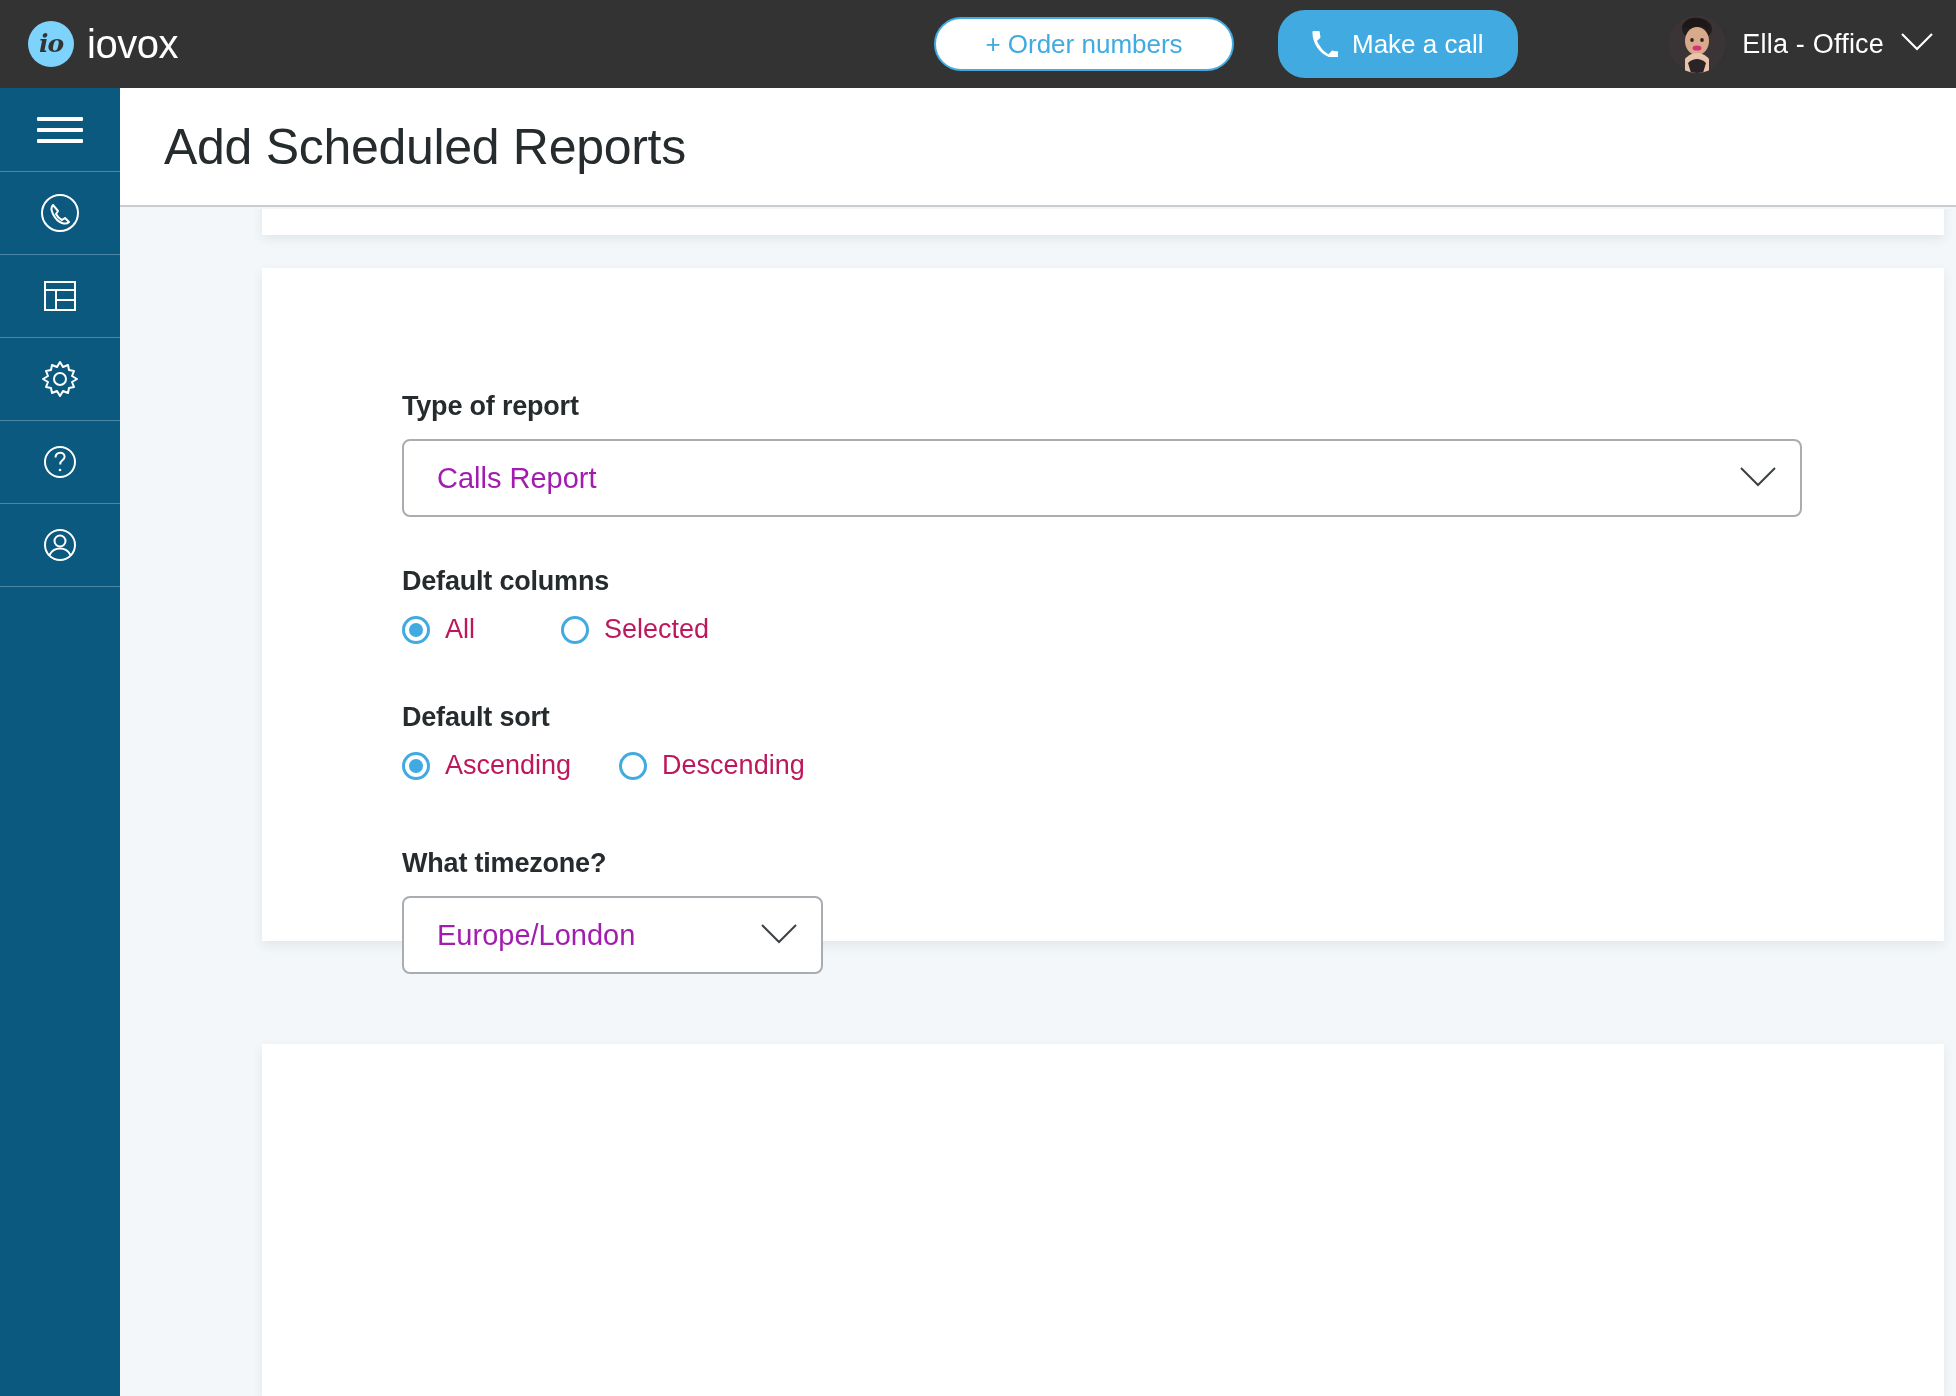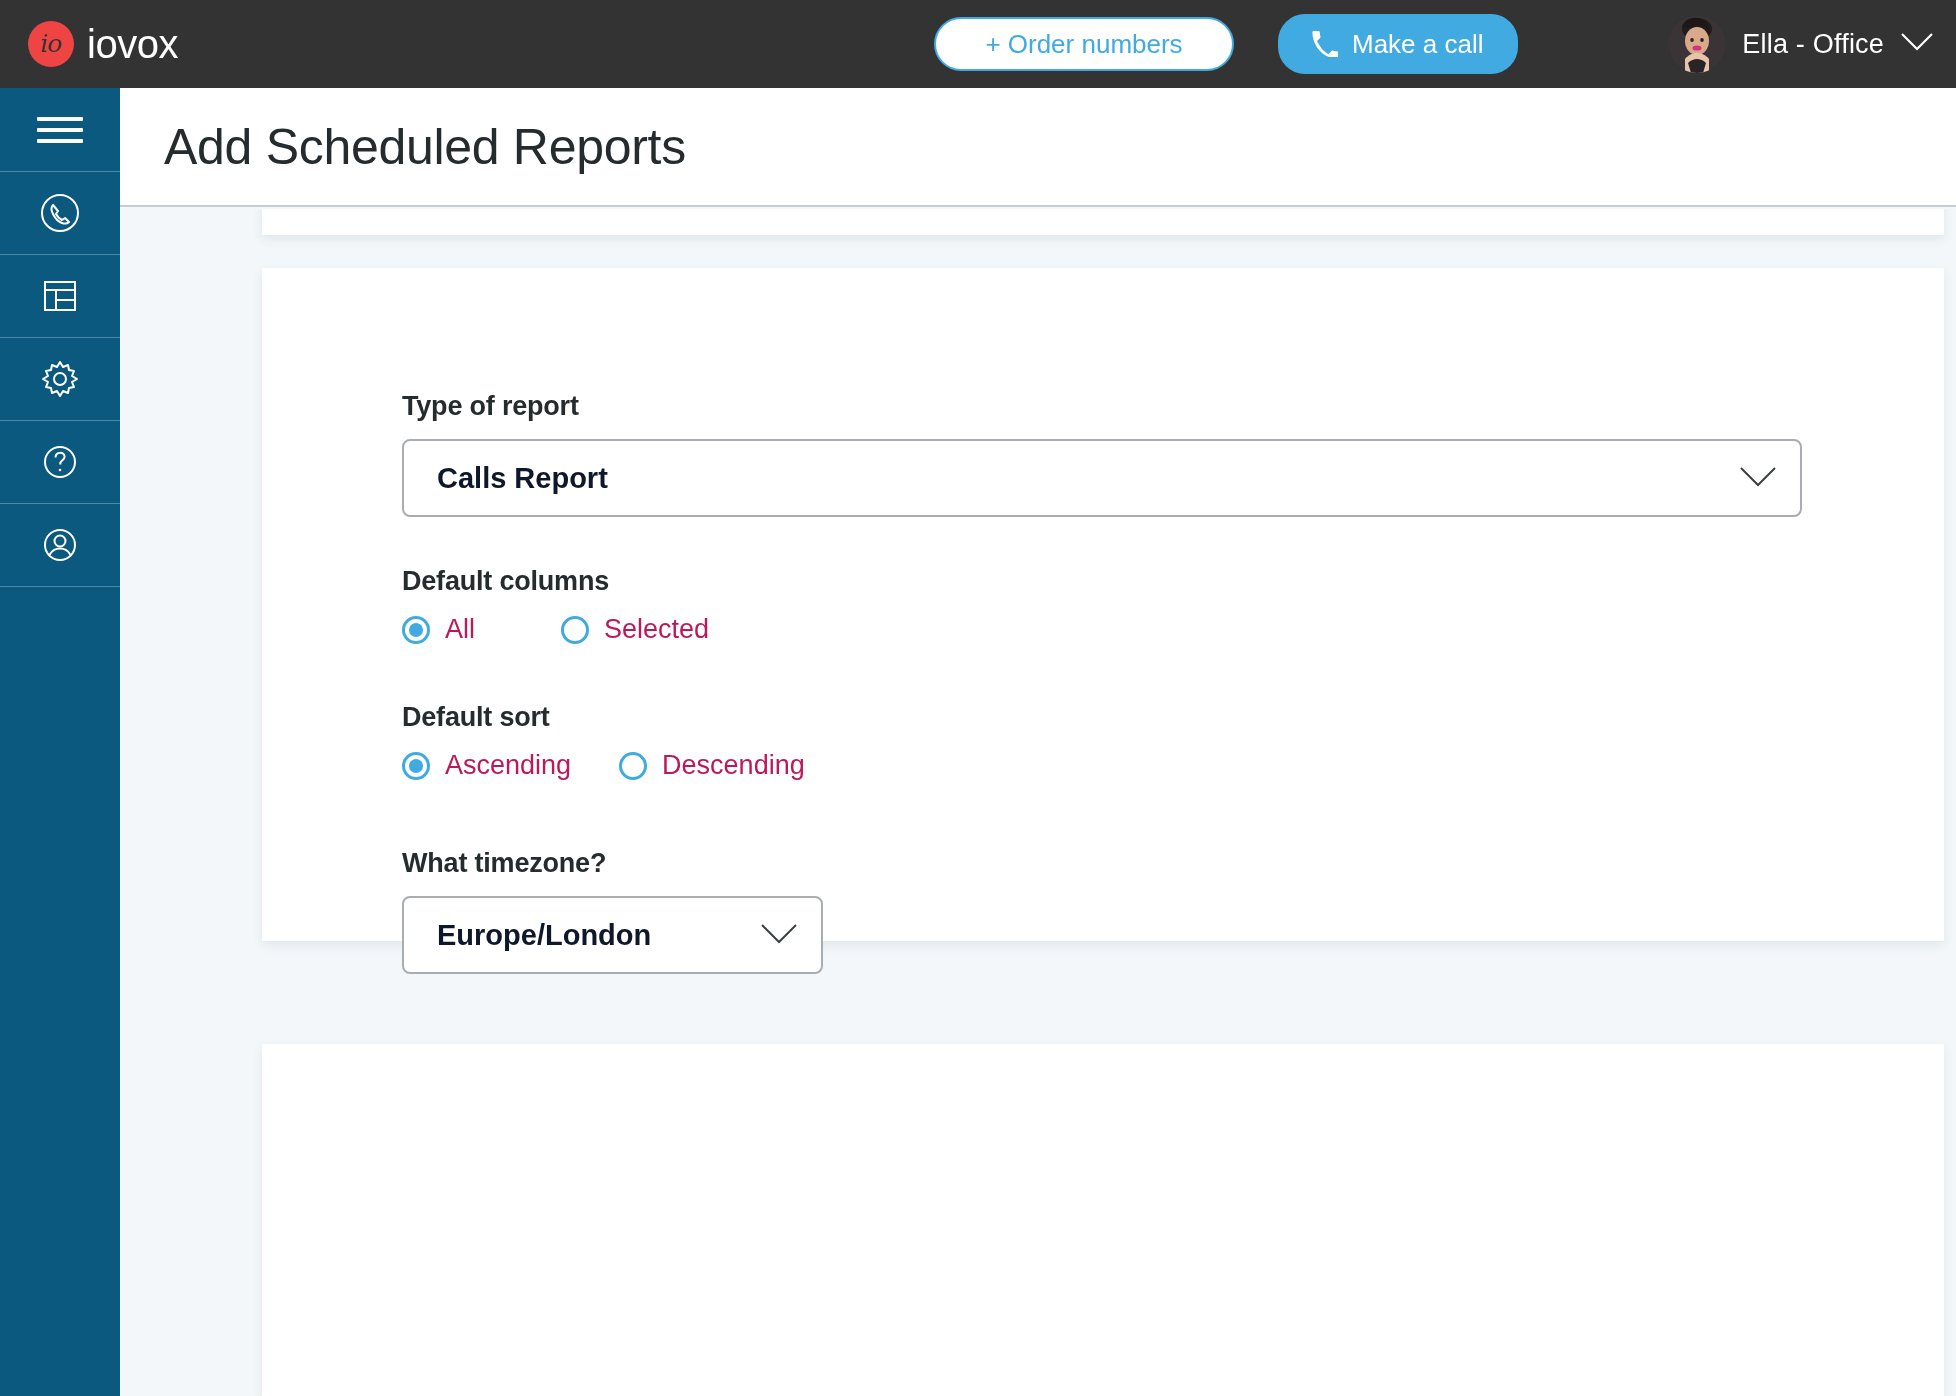--- a/index.html
+++ b/index.html
@@ -23,27 +23,27 @@
   }
   .logo {
     display: flex;
     align-items: center;
     margin-left: 28px;
     gap: 13px;
   }
   .logo-mark {
     width: 46px; height: 46px;
     border-radius: 50%;
-    background: #ef4444;
+    background: #7dd3fc;
     display: flex;
     align-items: center;
     justify-content: center;
     font-family: "DejaVu Serif", serif;
     font-style: italic;
-    font-weight: 400;
+    font-weight: 700;
     font-size: 25px;
     color: #333333;
     letter-spacing: -1px;
     padding-bottom: 2px;
   }
   .logo-text {
     color: #ffffff;
     font-size: 40px;
     font-weight: 400;
     letter-spacing: -0.5px;
@@ -64,21 +64,21 @@
     border: 2px solid #41abe1;
     color: #41abe1;
     font-size: 26px;
     display: flex;
     align-items: center;
     justify-content: center;
     padding: 0 34px;
     cursor: pointer;
   }
   .btn-call {
-    height: 60px;
+    height: 68px;
     border-radius: 27px;
     background: #41abe1;
     color: #ffffff;
     font-size: 26px;
     display: flex;
     align-items: center;
     justify-content: center;
     gap: 14px;
     padding: 0 34px;
     cursor: pointer;
@@ -193,22 +193,22 @@
     border-radius: 8px;
     background: #ffffff;
     display: flex;
     align-items: center;
     justify-content: space-between;
     padding: 0 22px 0 33px;
     cursor: pointer;
   }
   .select-value {
     font-size: 29px;
-    color: #0f172a;
-    font-weight: 700;
+    color: #a21caf;
+    font-weight: 400;
   }
   .chev-dark { width: 40px; height: 25px; }
 
   .radio-row {
     display: flex;
     align-items: center;
   }
   .radio-opt {
     display: flex;
     align-items: center;

